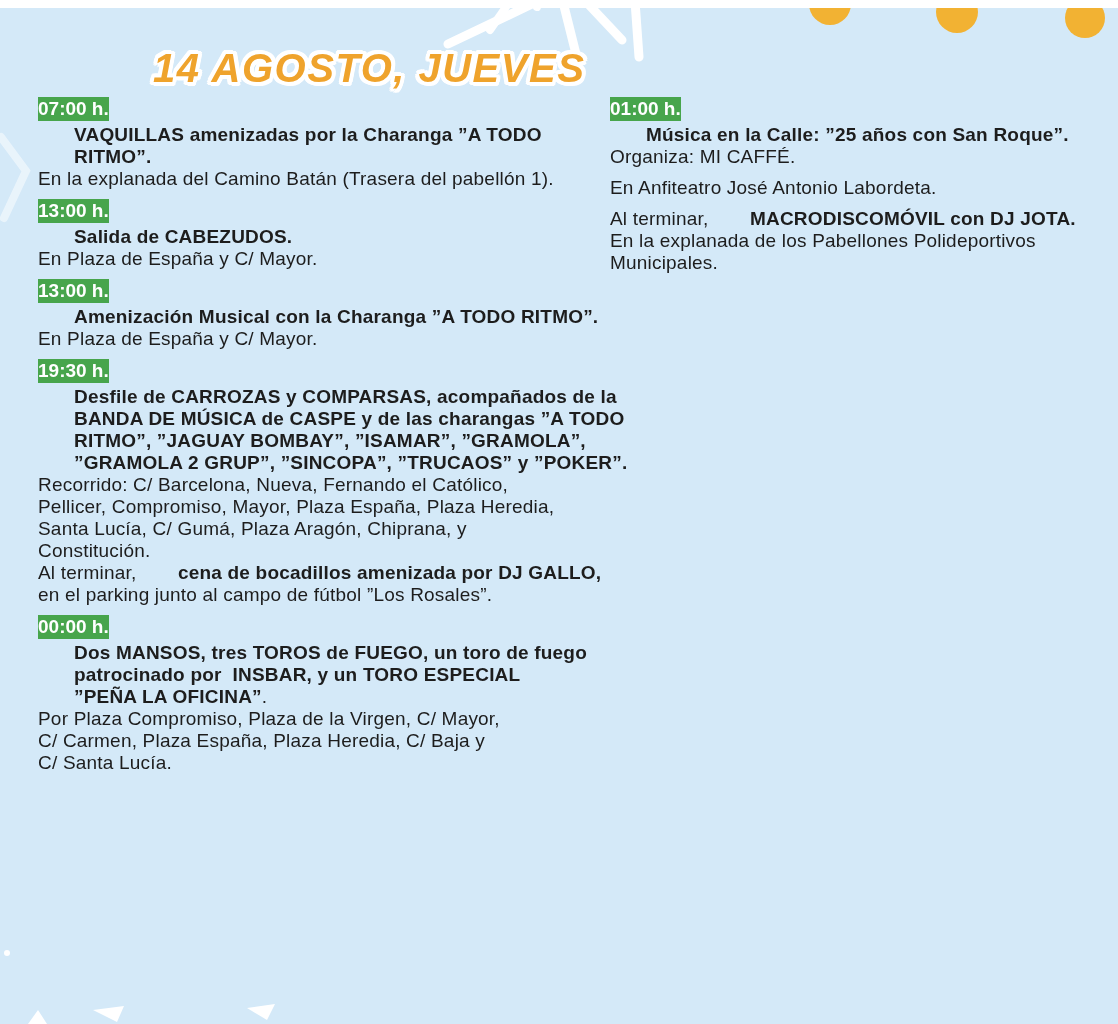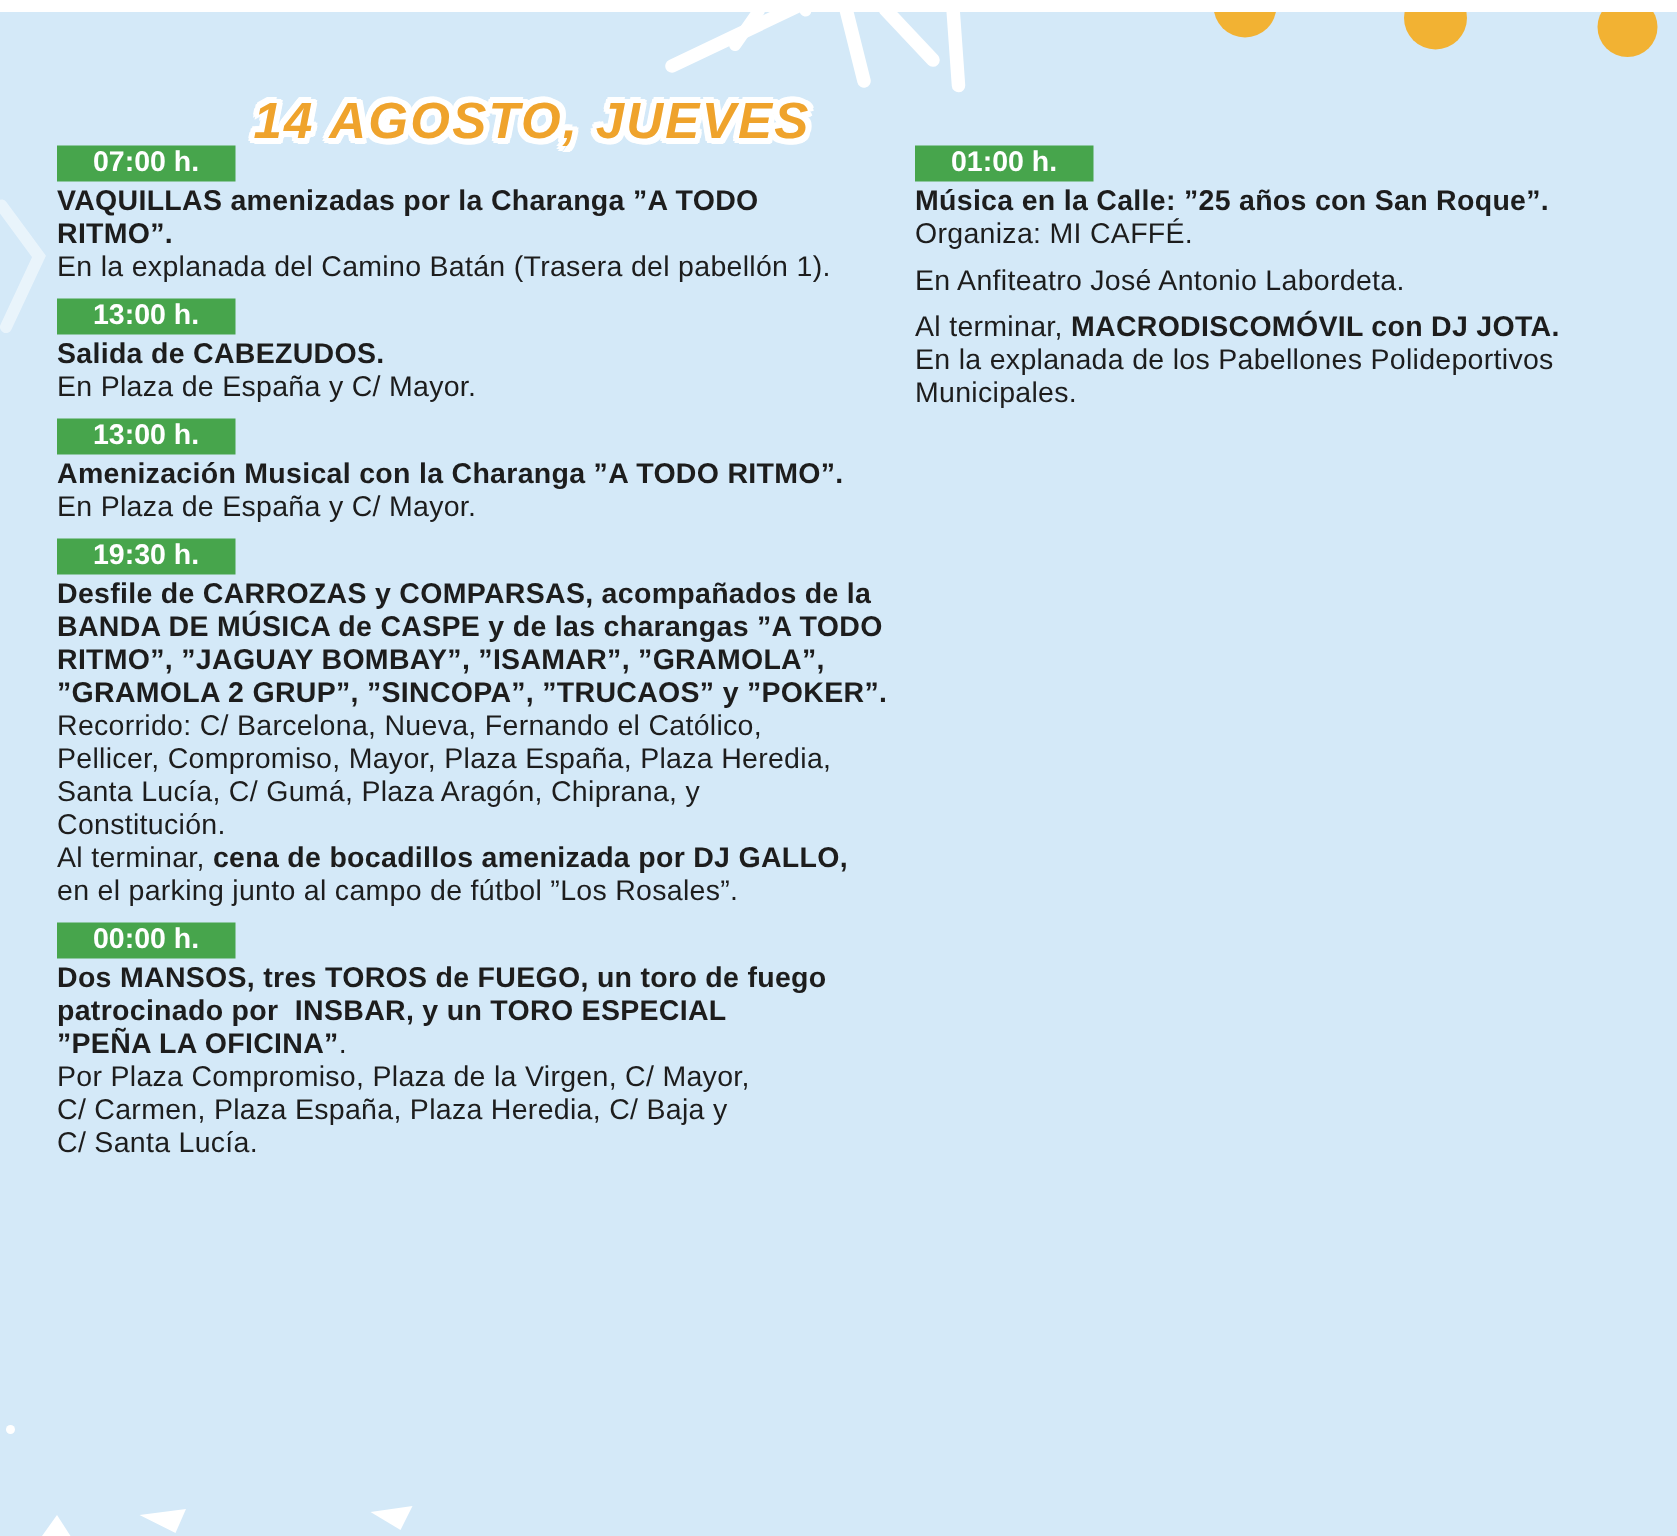--- a/index.html
+++ b/index.html
@@ -11,45 +11,45 @@
   }
   .top-strip{
     position:absolute;left:0;top:0;width:1118px;height:8px;
     background:#ffffff;z-index:3;
   }
   .deco{position:absolute;z-index:2;}
   .deco-stroke{stroke:#ffffff;stroke-linecap:round;fill:none;}
   .dot{fill:var(--yellow,#f2b233);}
   .wedge{fill:#ffffff;}
   .title{
-    position:absolute;left:153px;top:46px;margin:16px;z-index:4;
-    font-size:34px;font-weight:bold;font-style:italic;letter-spacing:1.5px;
+    position:absolute;left:153px;top:46px;margin:0;z-index:4;
+    font-size:40px;font-weight:bold;font-style:italic;letter-spacing:1.5px;
     color:var(--orange,#efa32c);
     text-shadow:
       -3px -3px 0 #fff, 3px -3px 0 #fff, -3px 3px 0 #fff, 3px 3px 0 #fff,
       -4px 0 0 #fff, 4px 0 0 #fff, 0 -4px 0 #fff, 0 4px 0 #fff,
       -2px -4px 0 #fff, 2px 4px 0 #fff, 4px -2px 0 #fff, -4px 2px 0 #fff;
     text-align: center;
   }
   .col{position:absolute;top:97px;z-index:4;}
   .col-left{left:38px;width:520px;}
   .col-right{left:610px;width:490px;}
   .event{margin-bottom:9px;}
   .badge{
     display:inline-block;
     background:var(--green,#47a54c);
     color:#ffffff;font-weight:bold;
     font-size:19px;line-height:24px;
-    padding:0 24px;margin-bottom:3px;
+    padding:0 0;margin-bottom:3px;
   }
   .line{
     font-size:19px;line-height:22px;
     letter-spacing:0.2px;white-space:pre;
   }
-  .line .b{font-weight:bold;}
+  .line .b{font-weight:bold;margin-left:36px;}
 </style>
 </head>
 <body style="--bg: #d4e9f8; --green: #47a54c; --orange: #efa32c; --yellow: #f2b233; --text: #1d1d1d;">
 
 <div class="top-strip"></div>
 
 <svg class="deco" style="left:0;top:0;width:1118px;height:60px;" viewBox="0 0 1118 60">
   <circle class="dot" cx="660" cy="-4" r="12"></circle>
   <circle class="dot" cx="830" cy="4" r="21"></circle>
   <circle class="dot" cx="957" cy="12" r="21"></circle>

